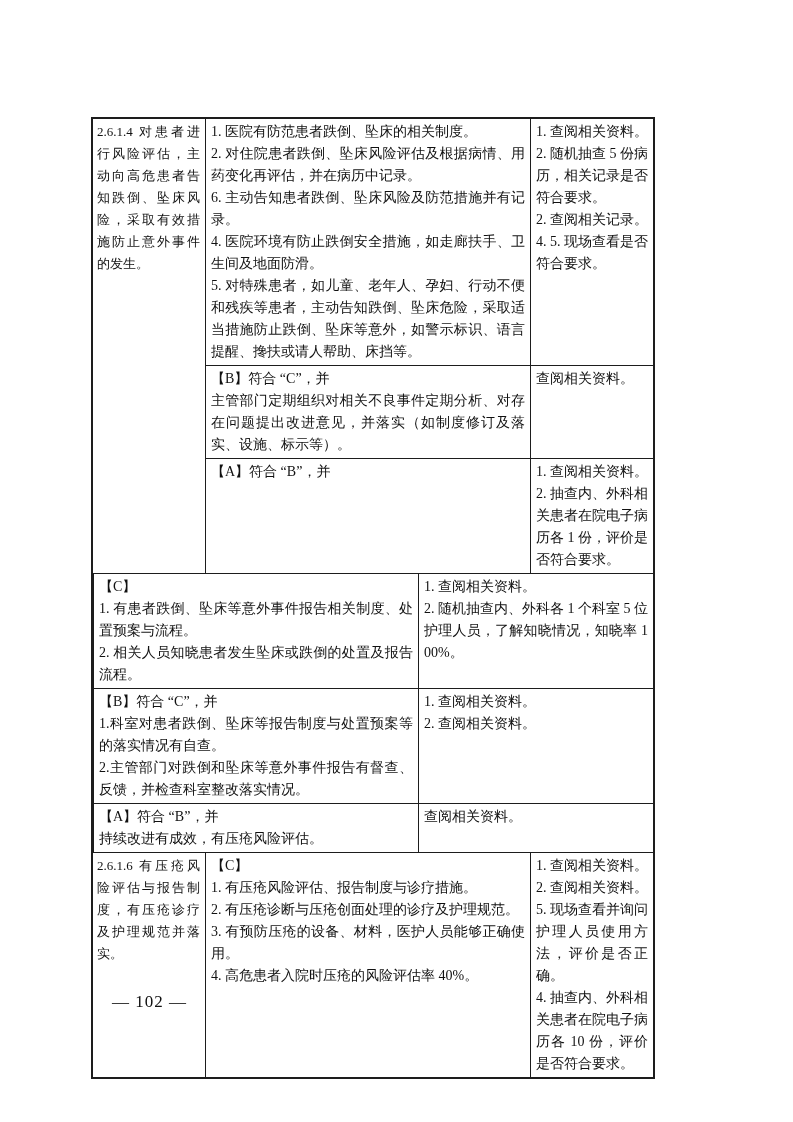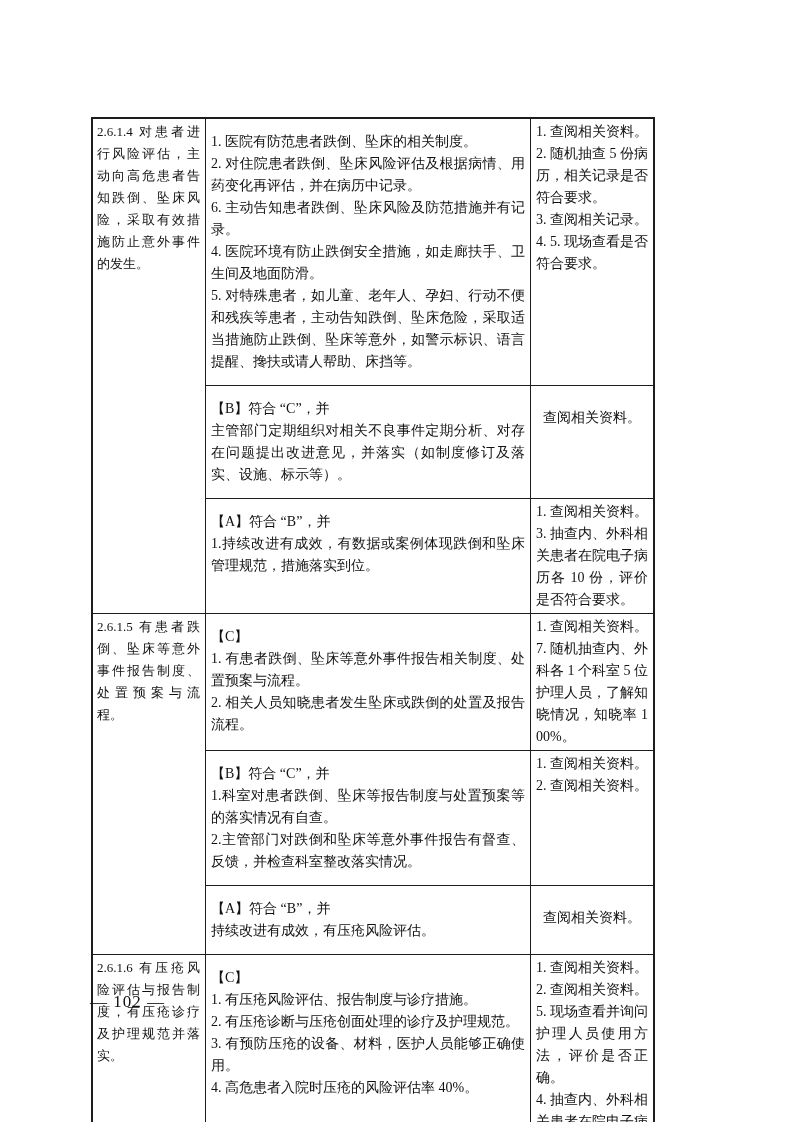--- a/index.html
+++ b/index.html
@@ -34,42 +34,42 @@
   .sub-col { flex: 1 1 auto; display: flex; flex-direction: column; }
   .subrow {
     display: flex;
     align-items: stretch;
     border-left: 1.5px solid #1d1d1d;
   }
   .subrow + .subrow { border-top: 1.5px solid #1d1d1d; }
   .content-cell {
     width: 325px;
     flex: 0 0 325px;
-    padding: 12px 5px;
+    padding: 2px 5px;
     border-right: 1.5px solid #1d1d1d;
   }
   .method-cell {
     flex: 1 1 auto;
     padding: 2px 5px;
   }
   .content-cell p, .method-cell p {
     font-size: 14px;
     line-height: 22px;
     text-align: justify;
     word-break: break-all;
   }
   .method-cell.center { text-align: center; }
-  .method-cell.center p { text-align: center; word-break: keep-all; margin-top: 19px; }
+  .method-cell.center p { text-align: left; word-break: keep-all; }
   
   .h-s0a { min-height: 218px; } .h-s0b { min-height: 89px; }  .h-s0c { min-height: 93px; }
   .h-s1a { min-height: 106px; } .h-s1b { min-height: 109px; } .h-s1c { min-height: 47px; }
   .h-s2a { min-height: 197px; }
   .page-number {
     position: absolute;
-    left: 90px; top: 992px;
+    left: 112px; top: 992px;
     font-size: 17px;
     letter-spacing: 1px;
     color: #111111;
   }
 </style>
 </head>
 <body>
 
 <div class="doc-table">
 
@@ -82,60 +82,56 @@
         <div class="content-cell">
           <p>1. 医院有防范患者跌倒、坠床的相关制度。</p>
             <p>2. 对住院患者跌倒、坠床风险评估及根据病情、用药变化再评估，并在病历中记录。</p>
             <p>6. 主动告知患者跌倒、坠床风险及防范措施并有记录。</p>
             <p>4. 医院环境有防止跌倒安全措施，如走廊扶手、卫生间及地面防滑。</p>
             <p>5. 对特殊患者，如儿童、老年人、孕妇、行动不便和残疾等患者，主动告知跌倒、坠床危险，采取适当措施防止跌倒、坠床等意外，如警示标识、语言提醒、搀扶或请人帮助、床挡等。</p>
         </div>
         <div class="method-cell">
           <p>1. 查阅相关资料。</p>
             <p>2. 随机抽查 5 份病历，相关记录是否符合要求。</p>
-            <p>3. 查阅相关记录。</p>
+            <p>2. 查阅相关记录。</p>
             <p>4. 5. 现场查看是否符合要求。</p>
         </div>
       </div>
       <div class="subrow h-s0b">
         <div class="content-cell">
           <p>【B】符合 “C”，并</p>
             <p>主管部门定期组织对相关不良事件定期分析、对存在问题提出改进意见，并落实（如制度修订及落实、设施、标示等）。</p>
         </div>
         <div class="method-cell center">
           <p>查阅相关资料。</p>
         </div>
       </div>
       <div class="subrow h-s0c">
         <div class="content-cell">
           <p>【A】符合 “B”，并</p>
-            <p>1.持续改进有成效，有数据或案例体现跌倒和坠床管理规范，措施落实到位。</p>
         </div>
         <div class="method-cell">
           <p>1. 查阅相关资料。</p>
-            <p>3. 抽查内、外科相关患者在院电子病历各 10 份，评价是否符合要求。</p>
+            <p>2. 抽查内、外科相关患者在院电子病历各 1 份，评价是否符合要求。</p>
         </div>
       </div>
     </div>
   </div>
 
   <div class="section">
-    <div class="item-cell">
-      <p>2.6.1.5 有患者跌倒、坠床等意外事件报告制度、处置预案与流程。</p>
-    </div>
     <div class="sub-col">
       <div class="subrow h-s1a">
         <div class="content-cell">
           <p>【C】</p>
             <p>1. 有患者跌倒、坠床等意外事件报告相关制度、处置预案与流程。</p>
             <p>2. 相关人员知晓患者发生坠床或跌倒的处置及报告流程。</p>
         </div>
         <div class="method-cell">
           <p>1. 查阅相关资料。</p>
-            <p>7. 随机抽查内、外科各 1 个科室 5 位护理人员，了解知晓情况，知晓率 100%。</p>
+            <p>2. 随机抽查内、外科各 1 个科室 5 位护理人员，了解知晓情况，知晓率 100%。</p>
         </div>
       </div>
       <div class="subrow h-s1b">
         <div class="content-cell">
           <p>【B】符合 “C”，并</p>
             <p>1.科室对患者跌倒、坠床等报告制度与处置预案等的落实情况有自查。</p>
             <p>2.主管部门对跌倒和坠床等意外事件报告有督查、反馈，并检查科室整改落实情况。</p>
         </div>
         <div class="method-cell">
           <p>1. 查阅相关资料。</p>

